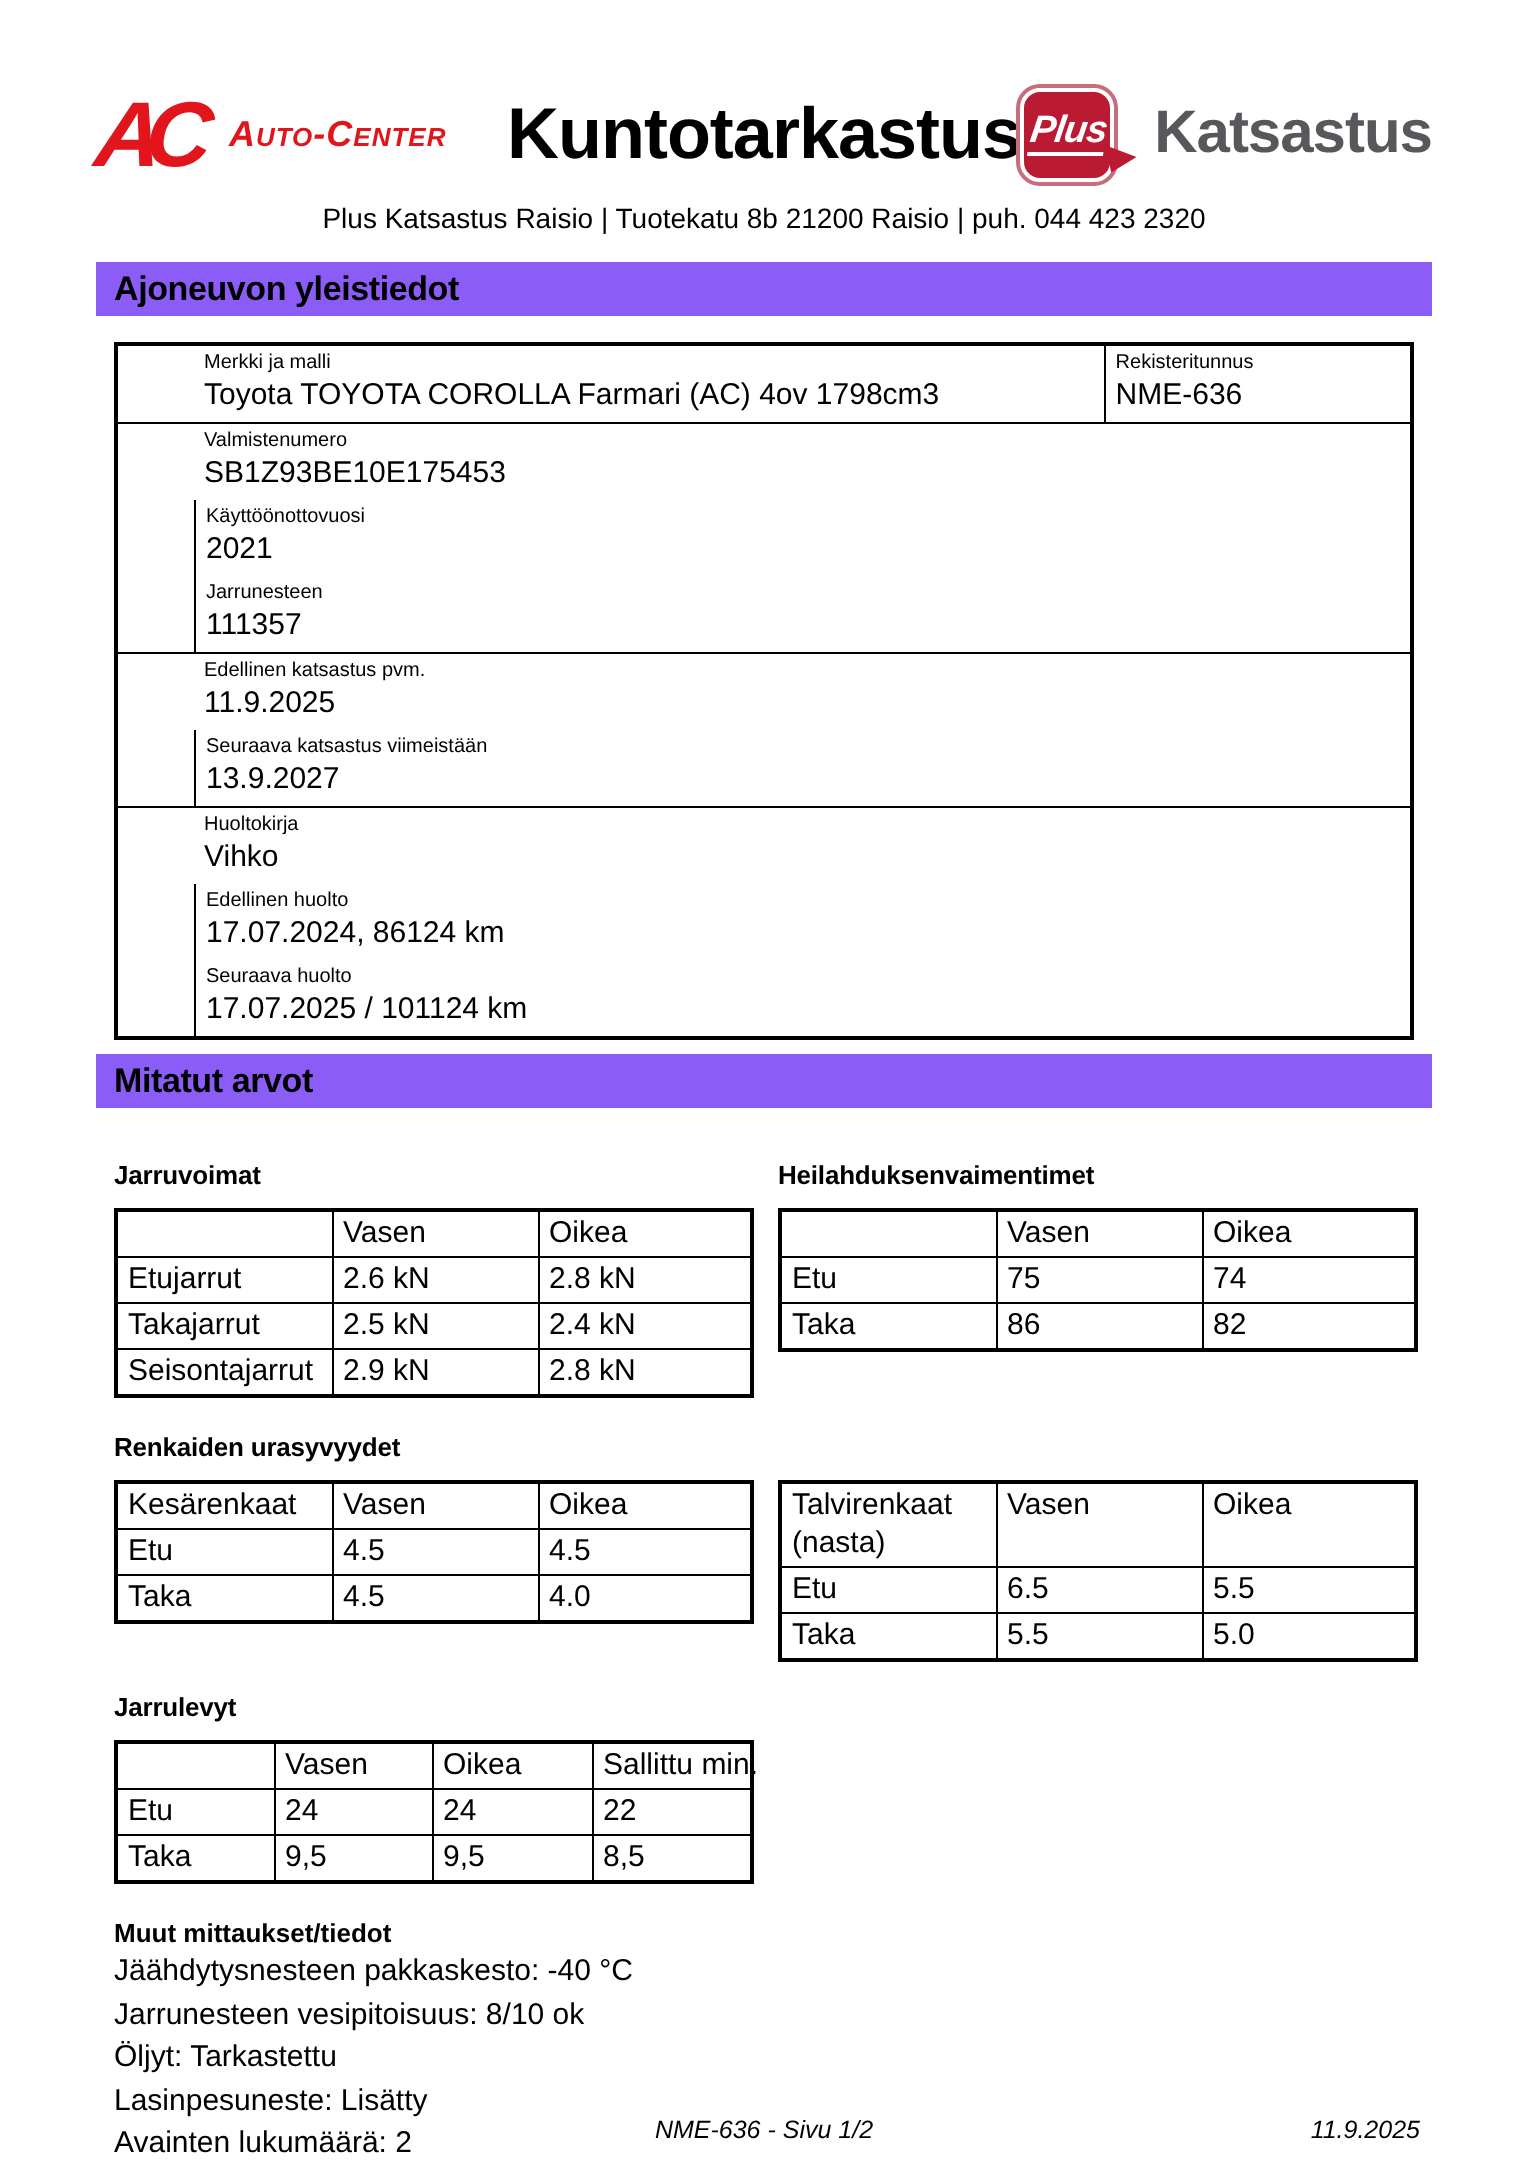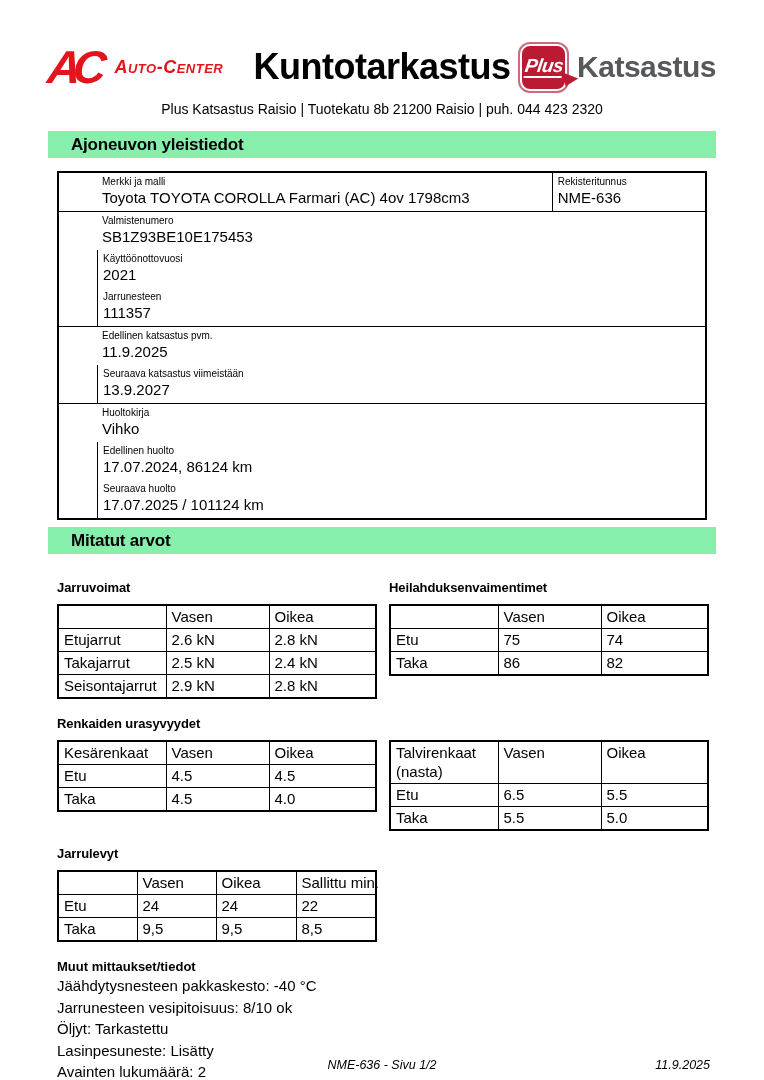--- a/index.html
+++ b/index.html
@@ -84,39 +84,39 @@
     width: 0; height: 0;
     border-top: 9px solid transparent;
     border-bottom: 5px solid transparent;
     border-left: 14px solid #bb1a33;
     transform: rotate(-12deg);
   }
   .katsastus-text {
     font-size: 30px;
     font-weight: bold;
     color: #57585b;
-    margin-left: 10px;
+    margin-left: 20px;
     letter-spacing: -0.5px;
   }
   .address {
     margin-top: 7px;
     text-align: center;
     font-size: 14px;
     line-height: 17px;
   }
 
   
   .section-bar {
     margin: 13px 48px 0;
     height: 27px;
-    background: #86efac;
+    background: #8b5cf6;
     font-size: 17px;
     font-weight: bold;
     line-height: 27px;
-    padding-left: 23px;
+    padding-left: 9px;
     letter-spacing: -0.2px;
   }
   .section-bar.second { margin-top: 7px; }
 
   
   .info-grid {
     margin: 13px 57px 0;
     width: 650px;
     border: 2px solid #000;
   }

